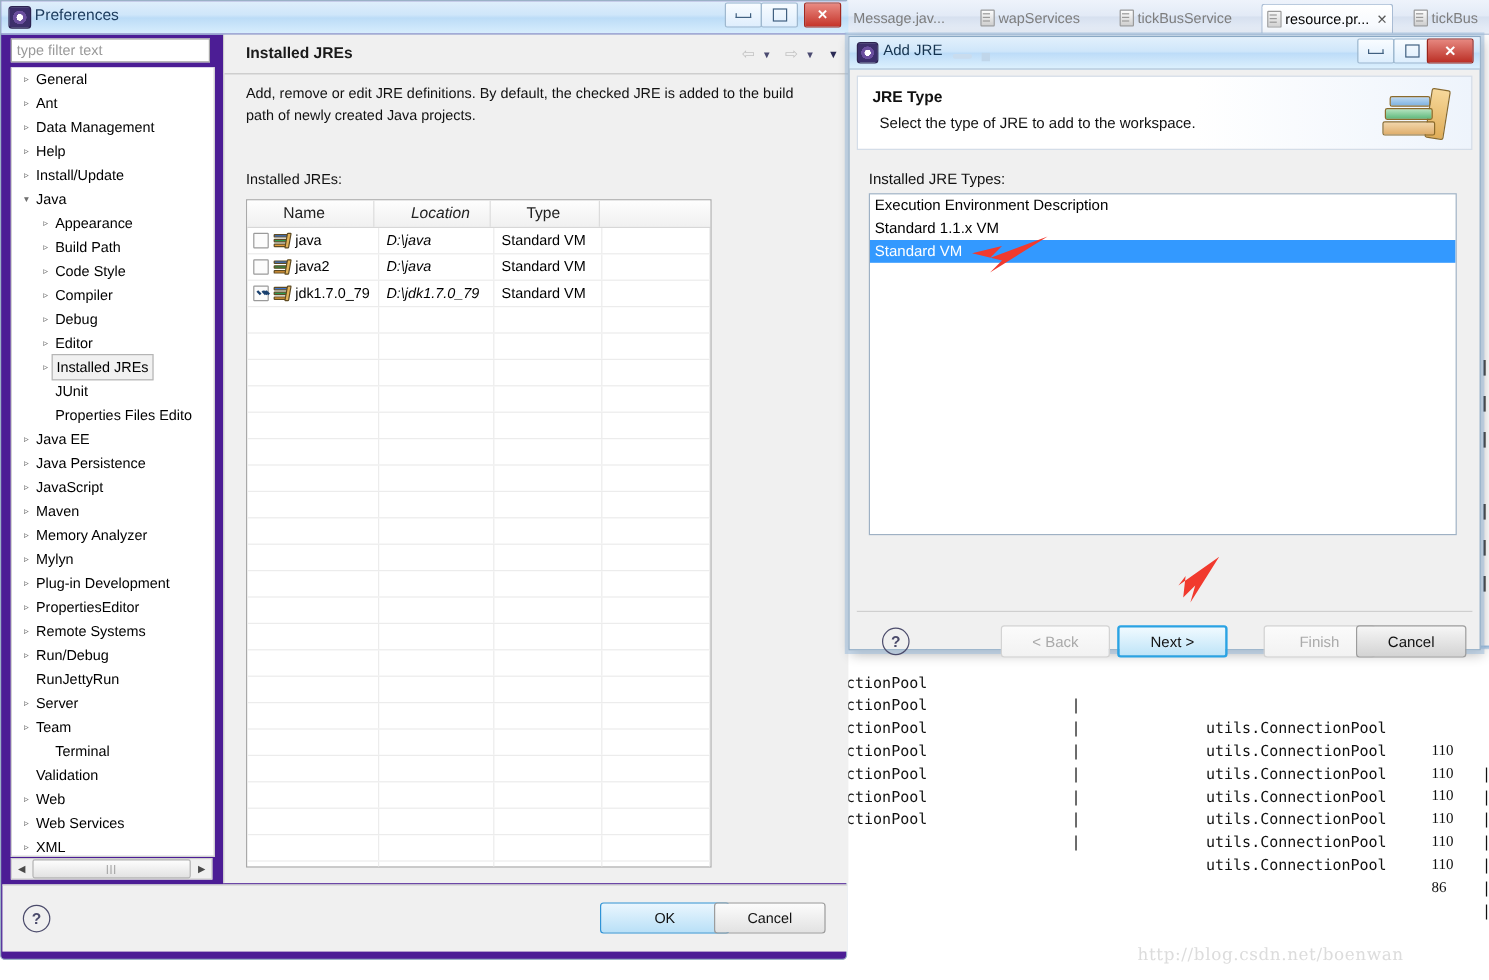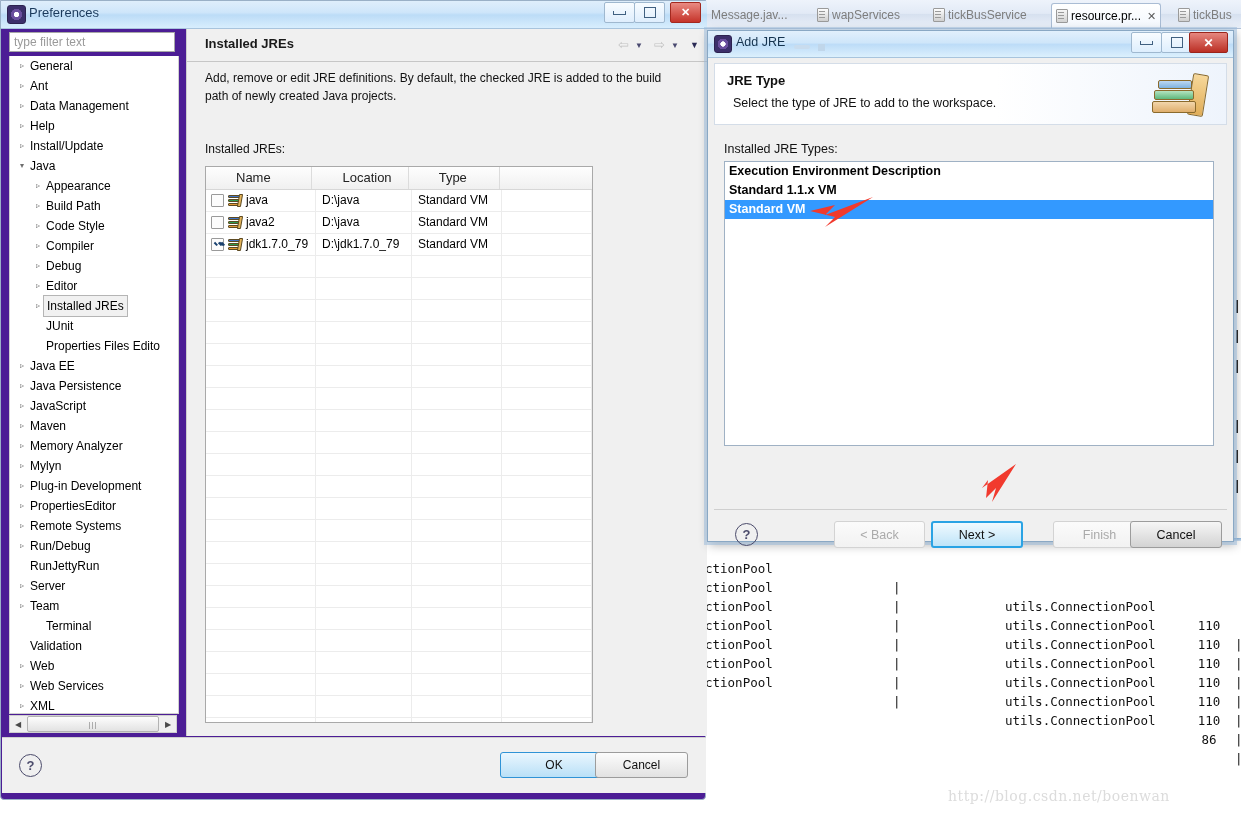--- a/index.html
+++ b/index.html
@@ -26,21 +26,21 @@
         background:#9a9a9a;box-shadow:0 3px 0 #9a9a9a,0 6px 0 #9a9a9a;}
   .tabicon.props{background:linear-gradient(to bottom,#f6f6f6,#d2d2d2);}
   .tab-close{font-size:11px;color:#5a5a5a;margin-left:3px;}
 
   #console{position:absolute;left:0;top:540px;width:536px;height:150px;
       font-family:"DejaVu Sans Mono", monospace;font-size:12.5px;color:#111;}
   .cline{height:19px;line-height:19px;white-space:pre;position:relative;}
   .cA{position:absolute;left:0;}
   .cB{position:absolute;left:188px;}
   .cC{position:absolute;left:300px;}
-  .cD{position:absolute;left:488px;text-align:center;width:32px;}
+  .cD{position:absolute;left:488px;text-align:left;width:32px;font-family:Liberation Serif, serif;}
   .cE{position:absolute;left:530px;}
   #console-topline{position:absolute;left:0;top:538px;width:536px;height:3px;
       background:linear-gradient(to bottom,#8fb8e0,#cfe0f2);}
   .edge-tick{position:absolute;left:1236px;width:2px;height:13px;background:#2f2f2f;}
 
   
   #prefs{position:absolute;left:0;top:0;width:706px;height:800px;
     background:#4c1d95;border:1px solid #9ab0c6;border-radius:0 0 4px 4px;box-sizing:border-box;}
   #prefs-titlebar{position:absolute;left:0;top:0;width:706px;height:27px;
     background:linear-gradient(to bottom,#dfeefb 0%,#cfe6fa 42%,#bcdcf7 52%,#d8eefd 100%);
@@ -85,21 +85,21 @@
   #nv-fwd-dd{right:28px;color:#4a4a70;font-size:8px;top:12px;}
   #nv-menu{right:8px;color:#2b2b55;font-size:9px;top:11px;}
   #pane-desc{position:absolute;left:18px;top:40px;width:470px;font-size:12px;color:#111;line-height:18px;}
   #jre-label{position:absolute;left:18px;top:113px;font-size:12px;color:#111;}
 
   
   #jre-table{position:absolute;left:18px;top:137px;width:388px;height:557px;
      background:#fff;border:1px solid #a9a9a9;box-sizing:border-box;overflow:hidden;}
   #tbl-head{display:flex;height:22px;background:linear-gradient(to bottom,#fefefe,#f0f0f0);border-bottom:1px solid #d7d7d7;}
   .th{font-size:13px;color:#222;line-height:22px;padding-left:6px;border-right:1px solid #dcdcdc;box-sizing:border-box;margin-left:24px;}
-  .c1{width:110px;} .c2{width:96px;} .c3{width:90px;} .c4{width:90px;border-right:none;}
+  .c1{width:110px;} .c2{width:96px;font-style:italic;} .c3{width:90px;} .c4{width:90px;border-right:none;}
   .trow{display:flex;height:21px;border-bottom:1px solid #ececec;}
   .td{font-size:12px;color:#000;line-height:21px;padding-left:6px;border-right:1px solid #ececec;box-sizing:border-box;
       white-space:nowrap;overflow:hidden;}
   .td.c1{display:flex;align-items:center;gap:4px;padding-left:5px;}
   .cbox{width:11px;height:11px;border:1px solid #9a9a9a;background:#fcfcfc;flex:0 0 11px;position:relative;border-radius:1px;}
   .cbox.on:after{content:"";position:absolute;left:2px;top:4px;width:4px;height:1.5px;background:#19406e;
      transform:rotate(45deg);box-shadow:3px -3px 0 0 #19406e,4px -4px 0 0 #19406e,5px -5px 0 0 #19406e;}
   .bookicon{width:14px;height:12px;flex:0 0 14px;position:relative;}
   .bookicon i{position:absolute;left:0;width:12px;height:3px;border:1px solid #5d4a22;box-sizing:border-box;border-radius:1px;}
   .bookicon i:nth-child(1){top:0;background:#3f74c8;}
@@ -153,21 +153,21 @@
   #aj-bookart{position:absolute;right:10px;top:6px;width:64px;height:50px;}
   .bk{position:absolute;border:1px solid #8a6a2c;box-sizing:border-box;border-radius:2px;}
   #bk1{left:6px;top:10px;width:34px;height:9px;background:linear-gradient(to bottom,#bcd8f2,#7fb2e0);}
   #bk2{left:2px;top:20px;width:40px;height:10px;background:linear-gradient(to bottom,#b4e3c0,#5fb87c);}
   #bk3{left:0px;top:31px;width:44px;height:12px;background:linear-gradient(to bottom,#f2d6ab,#dfae6c);}
   #bk4{left:38px;top:4px;width:16px;height:42px;background:linear-gradient(to bottom,#f7d89a,#e0ad58);transform:rotate(9deg);}
 
   #aj-listlabel{position:absolute;left:16px;top:111px;font-size:12.5px;color:#111;}
   #aj-list{position:absolute;left:16px;top:130px;width:490px;height:285px;
      background:#fff;border:1px solid #9fb1c4;box-sizing:border-box;overflow:hidden;}
-  .ajitem{height:19px;line-height:19px;font-size:12.5px;color:#000;padding-left:4px;white-space:nowrap;font-weight:bold;}
+  .ajitem{height:19px;line-height:19px;font-size:12.5px;color:#000;padding-left:4px;white-space:nowrap;}
   .ajitem.sel{background:#3399ff;color:#fff;}
 
   #aj-sep{position:absolute;left:6px;top:478px;width:513px;height:1px;background:#cfcfcf;}
   #aj-help{position:absolute;left:27px;top:492px;}
   .ajbtn{position:absolute;top:490px;height:27px;font-size:12.5px;border-radius:3px;box-sizing:border-box;
      display:flex;align-items:center;justify-content:center;border:1px solid #9c9c9c;
      background:linear-gradient(to bottom,#fcfcfc,#e4e4e4);color:#111;}
   .ajbtn.dis{color:#aaaaaa;border-color:#d3d3d3;background:linear-gradient(to bottom,#fbfbfb,#f2f2f2);}
   #b-back{left:126px;width:91px;}
   #b-next{left:223px;width:92px;border:2px solid #2aa3e4;background:linear-gradient(to bottom,#f0faff,#bfe4f8);}

